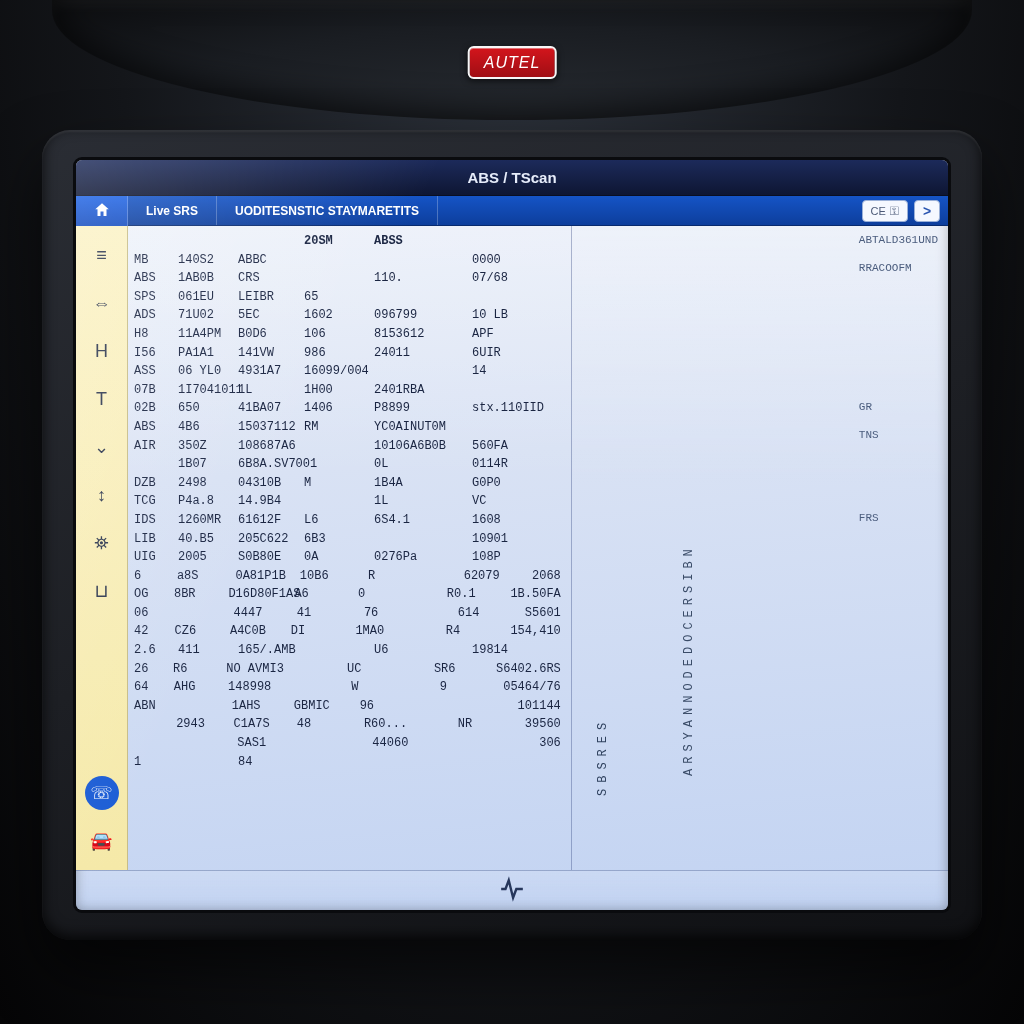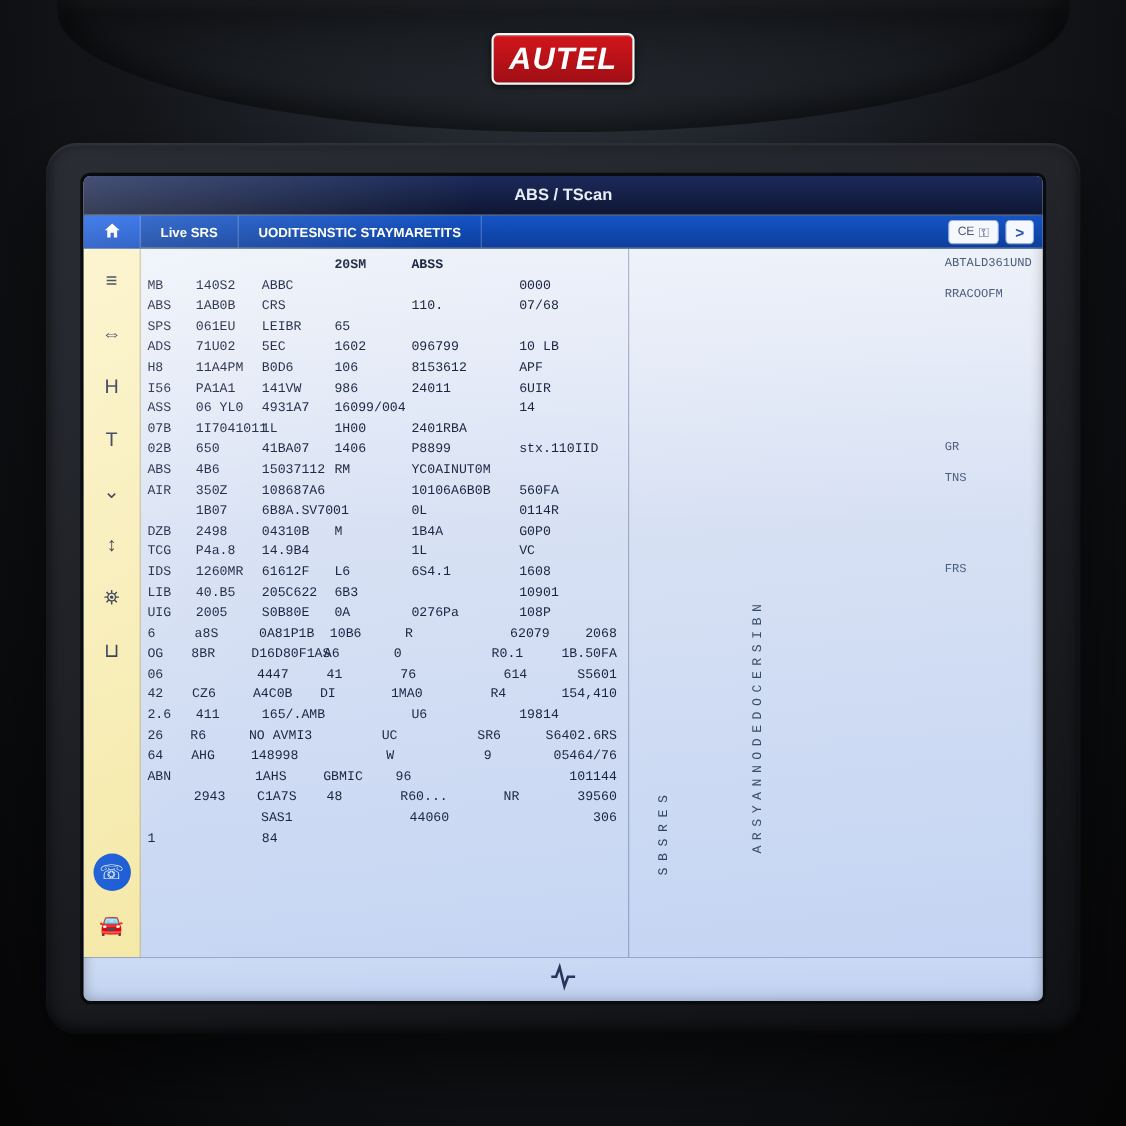--- a/index.html
+++ b/index.html
@@ -10,24 +10,24 @@
   }
   
   .hood {
     position:absolute; top:0; left:50%; transform:translateX(-50%);
     width:920px; height:120px;
     background: radial-gradient(ellipse at 50% 100%, #272b31 0%, #1a1d22 55%, #0c0d0f 100%);
     border-radius:0 0 460px 460px / 0 0 110px 110px;
     box-shadow: inset 0 -10px 30px rgba(0,0,0,.6), inset 0 6px 12px rgba(255,255,255,.05);
   }
   .brand-badge {
-    position:absolute; top:30px; left:50%; transform:translateX(-50%);
+    position:absolute; top:46px; left:50%; transform:translateX(-50%);
     background:linear-gradient(#d3151c,#a00e14);
-    color:#fff; font-weight:700; letter-spacing:1px;
-    font-size:28px; padding:6px 14px 5px; border-radius:6px;
+    color:#fff; font-weight:400; letter-spacing:1px;
+    font-size:16px; padding:6px 14px 5px; border-radius:6px;
     border:2px solid #f7f7f7;
     box-shadow:0 1px 0 rgba(255,255,255,.4) inset, 0 2px 6px rgba(0,0,0,.6);
     font-style:italic;
   }
   
   .device {
     position:absolute; top:130px; left:50%; transform:translateX(-50%);
     width:940px; height:810px;
     background:linear-gradient(160deg,#2a2d34,#101114);
     border-radius:28px;

